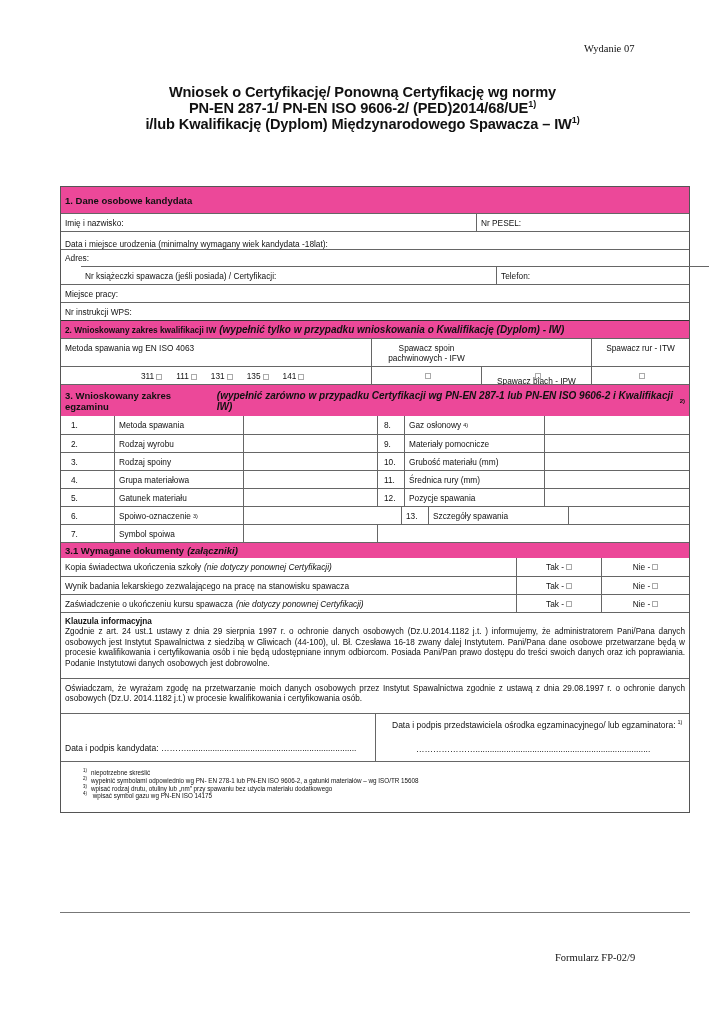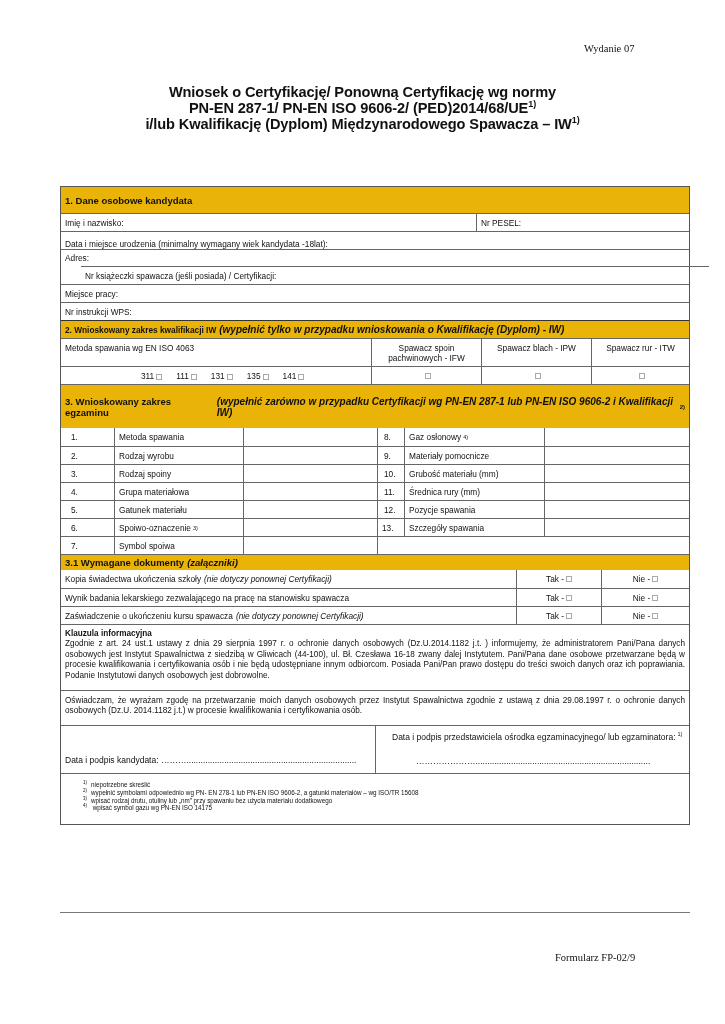--- a/index.html
+++ b/index.html
@@ -5,21 +5,21 @@
   * { box-sizing: border-box; margin: 0; padding: 0; }
   body { width: 725px; height: 1024px; background: #ffffff; position: relative; font-family: "Liberation Sans", sans-serif; color: #111; overflow: hidden; }
   .edition { position: absolute; top: 43px; left: 584px; font-family: "Liberation Serif", serif; font-size: 10.5px; }
   .title { position: absolute; top: 84px; left: 0; width: 725px; text-align: center; font-weight: bold; font-size: 14.6px; line-height: 16px; letter-spacing: -0.1px; }
   .title sup { font-size: 9px; vertical-align: 6px; line-height: 0; }
   .form { position: absolute; left: 60px; top: 186px; width: 630px; border: 1px solid #555; }
   .row { display: flex; border-top: 1px solid #666; width: 100%; }
   .row:first-child { border-top: none; }
   .cell { font-size: 8.3px; padding: 0 4px; display: flex; align-items: center; border-left: 1px solid #666; }
   .cell:first-child { border-left: none; }
-  .hdr { background: #eab308; font-weight: bold; font-size: 9.5px; padding: 0 4px; display: flex; align-items: center; width: 100%; }
+  .hdr { background: #ec4899; font-weight: bold; font-size: 9.5px; padding: 0 4px; display: flex; align-items: center; width: 100%; }
   .hdr .it { font-weight: bold; font-style: italic; font-size: 10px; margin-left: 3px; }
   .hdr sup { font-size: 6px; vertical-align: 4px; line-height: 0; }
   .center { justify-content: center; text-align: center; }
   .chk { display: inline-block; width: 6px; height: 6px; border: 1px solid #aaa; margin-left: 2px; vertical-align: -1px; }
   .methods span.m { margin-right: 14px; }
   .it2 { font-style: italic; margin-left: 3px; }
   sup.fn { font-size: 5.5px; vertical-align: 4px; line-height: 0; margin-left: 2px; }
   .clause { font-size: 8.2px; padding: 4px 4px; line-height: 10.4px; text-align: justify; }
   .clause b { font-weight: bold; display: block; }
   .sig { display: flex; height: 48px; }
@@ -62,20 +62,23 @@
   </div>
   <div class="row" style="height:17px;">
     <div class="cell" style="flex:1;">
         <span>Adres:</span>
       </div>
   </div>
   <div class="row" style="height:18px;margin-left:20px;">
     <div class="cell" style="width:415px;">
         <span>Nr książeczki spawacza (jeśli posiada) / Certyfikacji:</span>
       </div>
+    <div class="cell" style="flex:1;">
+        <span>Telefon:</span>
+      </div>
   </div>
   <div class="row" style="height:18px;">
     <div class="cell" style="flex:1;">
         <span>Miejsce pracy:</span>
       </div>
   </div>
   <div class="row" style="height:18px;">
     <div class="cell" style="flex:1;">
         <span>Nr instrukcji  WPS:</span>
       </div>
@@ -87,21 +90,21 @@
         <span class="it">(wypełnić tylko w przypadku wnioskowania o Kwalifikację (Dyplom) - IW)</span>
       </div>
   </div>
   <div class="row" style="height:28px;">
     <div class="cell" style="width:310px; align-items:flex-start; padding-top:4px;">
         <span>Metoda spawania wg EN ISO 4063</span>
       </div>
     <div class="cell center" style="width:110px;">
         <span>Spawacz spoin pachwinowych - IFW</span>
       </div>
-    <div class="cell center" style="width:110px; align-items:flex-start; padding-top:4px;">
+    <div class="cell center" style="width:110px; align-items:flex-start; padding-top:4px;margin-top:33px;">
         <span>Spawacz blach - IPW</span>
       </div>
     <div class="cell center" style="flex:1; align-items:flex-start; padding-top:4px;">
         <span>Spawacz rur - ITW</span>
       </div>
   </div>
   <div class="row" style="height:18px;">
     <div class="cell methods" style="width:310px; padding-left:80px;">
       <span class="m"><span>311</span><span class="chk"></span></span>
       <span class="m"><span>111</span><span class="chk"></span></span>
@@ -113,21 +116,21 @@
         <span class="chk"></span>
       </div>
     <div class="cell center" style="width:110px;">
         <span class="chk"></span>
       </div>
     <div class="cell center" style="flex:1;">
         <span class="chk"></span>
       </div>
   </div>
 
-  <div class="row" style="height:44px;">
+  <div class="row" style="height:32px;">
     <div class="hdr">
         <span>3. Wnioskowany zakres egzaminu</span>
         <span class="it">(wypełnić zarówno w przypadku Certyfikacji wg PN-EN 287-1 lub PN-EN ISO 9606-2 i Kwalifikacji IW)</span>
         <sup>2)</sup>
       </div>
   </div>
 
   <div id="exam-rows">
       <div class="row" style="height: 18px;">
         <div class="cell" style="width:53px;padding-left:10px;">1.</div>
@@ -190,21 +193,21 @@
         </div>
         <div class="cell" style="flex:1;"></div>
       </div>
       <div class="row" style="height: 18px;">
         <div class="cell" style="width:53px;padding-left:10px;">6.</div>
         <div class="cell" style="width:129px;">
           <span>Spoiwo-oznaczenie</span>
           <sup class="fn">3)</sup>
         </div>
         <div class="cell" style="width:134px;"></div>
-        <div class="cell" style="width:27px;padding-left:4px;">13.</div>
+        <div class="cell" style="width:27px;padding-left:4px;margin-left:24px;">13.</div>
         <div class="cell" style="width:140px;">
           <span>Szczegóły spawania</span>
         </div>
         <div class="cell" style="flex:1;"></div>
       </div>
       <div class="row" style="height: 18px;">
         <div class="cell" style="width:53px;padding-left:10px;">7.</div>
         <div class="cell" style="width:129px;">
           <span>Symbol spoiwa</span>
         </div>

